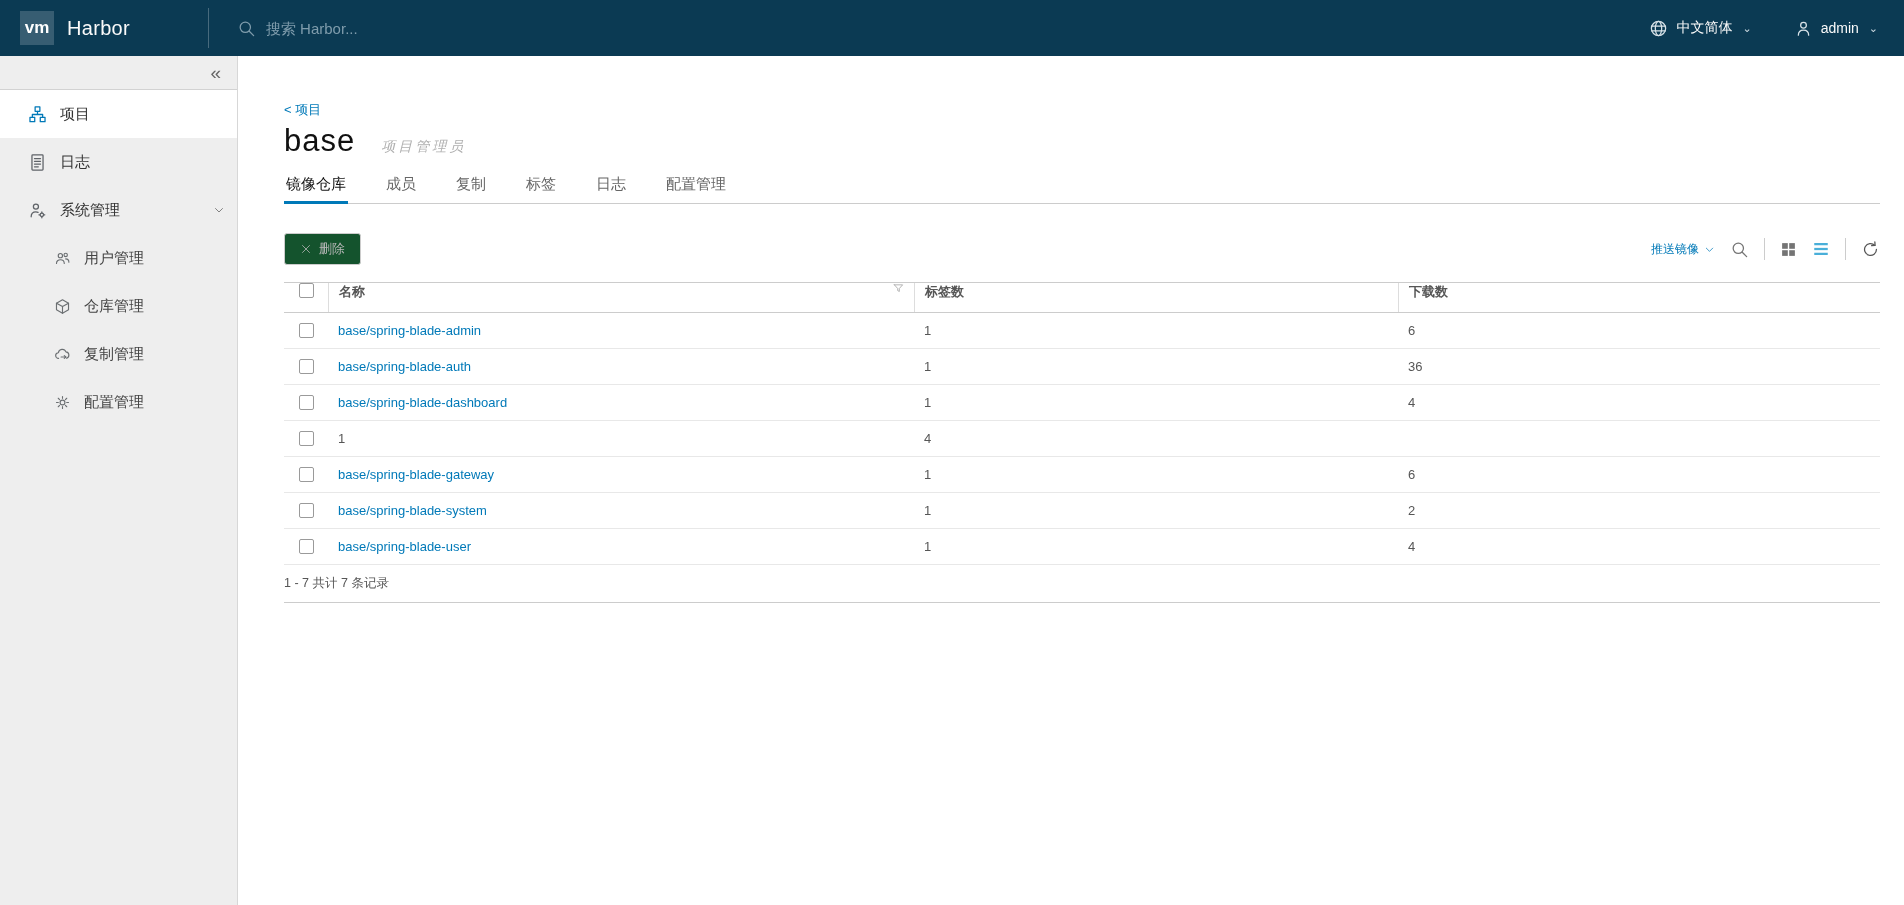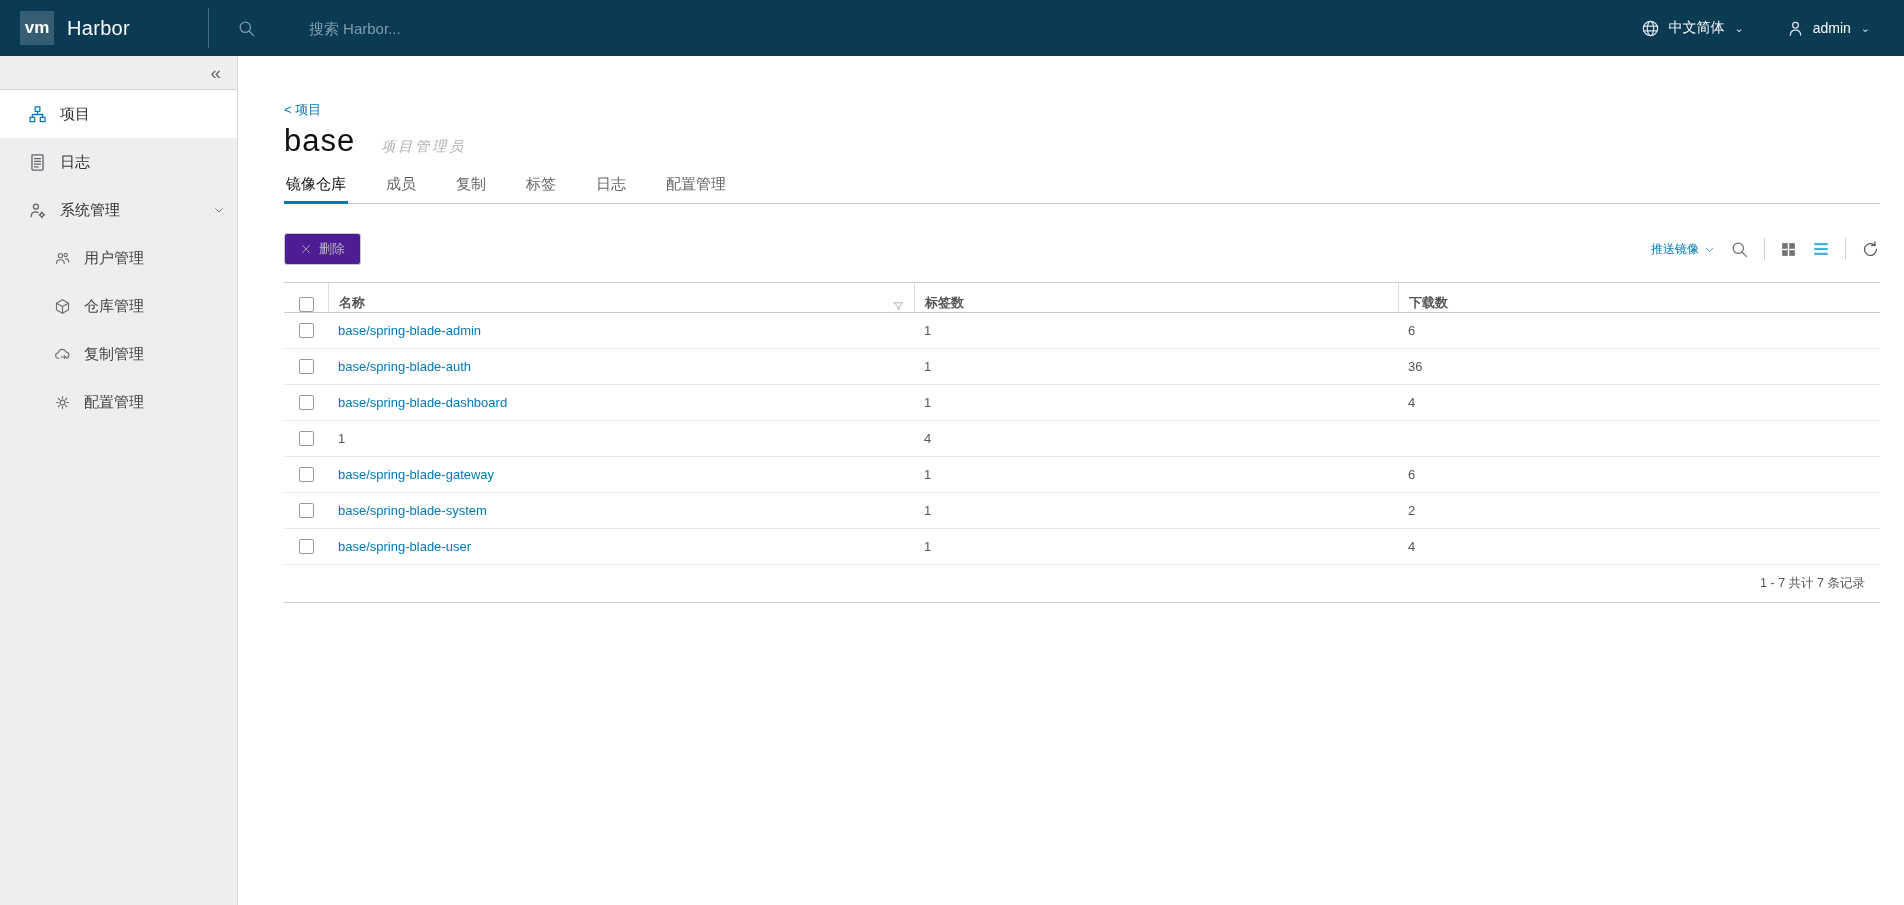--- a/index.html
+++ b/index.html
@@ -5,23 +5,23 @@
   * { margin:0; padding:0; box-sizing:border-box; }
   html,body { width:1904px; height:905px; background:#fff; font-family:"Liberation Sans",sans-serif; overflow:hidden; }
 
   
   .header { height:56px; background:#0b3a53; display:flex; align-items:center; color:#fafafa; }
   .logo-box { width:34px; height:34px; margin-left:20px; background:rgba(255,255,255,0.18); border-radius:0;
               display:flex; align-items:center; justify-content:center; font-weight:bold; font-size:17px; color:#fff; }
   .app-name { font-size:20px; font-weight:400; margin-left:13px; letter-spacing:.3px; }
   .header-divider { width:1px; height:40px; background:rgba(250,250,250,0.25); margin-left:78px; }
   .search-wrap { display:flex; align-items:center; margin-left:28px; gap:10px; flex:1; }
-  .search-input { background:transparent; border:none; outline:none; color:#fff; font-size:15px; width:420px; font-family:inherit;margin-left:43px; }
+  .search-input { background:transparent; border:none; outline:none; color:#fff; font-size:15px; width:420px; font-family:inherit; }
   .search-input::placeholder { color:#7f9cac; }
-  .header-right { display:flex; align-items:center; gap:42px; padding-right:34px; }
+  .header-right { display:flex; align-items:center; gap:42px; padding-right:26px; }
   .header-action { display:flex; align-items:center; gap:8px; font-size:14px; cursor:pointer; }
   .caret { font-size:11px; color:#cfdbe2; margin-left:2px; }
 
   
   .layout { display:flex; height:849px; }
 
   
   .sidebar { width:238px; background:#eeeeee; border-right:1px solid #d7d7d7; flex-shrink:0; }
   .sidebar-top { height:34px; display:flex; justify-content:flex-end; align-items:center; padding-right:16px;
                  border-bottom:1px solid #d2d2d2; }
@@ -43,44 +43,44 @@
   .page-title { font-size:31px; font-weight:200; color:#111; letter-spacing:1px; }
   .role-badge { font-style:italic; color:#b0b0b0; font-size:14px; letter-spacing:3px; }
 
   .tabs { display:flex; gap:36px; margin-top:16px; border-bottom:1px solid #ccc; }
   .tab { padding:0 2px 9px 2px; font-size:15px; color:#666; cursor:pointer; position:relative; }
   .tab.active { color:#111; }
   .tab.active::after { content:""; position:absolute; left:0; right:0; bottom:-1px; height:3px; background:#0079b8; }
 
   
   .toolbar { margin-top:29px; display:flex; align-items:center; }
-  .btn-delete { display:flex; align-items:center; gap:7px; border:1px solid #ccc; border-radius:3px; background:#4c1d95;
+  .btn-delete { display:flex; align-items:center; gap:7px; border:1px solid #ccc; border-radius:3px; background:#14532d;
                 color:#b8b8b8; font-size:13px; padding:6px 15px; font-family:inherit; cursor:default; }
   .toolbar-right { margin-left:auto; display:flex; align-items:center; gap:15px; }
   .push-image { display:flex; align-items:center; gap:5px; color:#0079b8; font-size:12px; cursor:pointer; }
   .tool-icon { display:flex; cursor:pointer; color:#747474; }
   .tool-icon.active-view { color:#49afd9; }
   .v-div { width:1px; height:22px; background:#ccc; }
 
   
   .table { margin-top:17px; border-top:1px solid #ccc; border-bottom:1px solid #ccc; }
   .t-head { display:grid; grid-template-columns:44px 586px 484px 1fr; height:30px; align-items:center;
             border-bottom:1px solid #ccc; }
-  .t-head .th { font-size:13px; font-weight:bold; color:#565656; height:100%; display:flex; align-items:flex-end;
+  .t-head .th { font-size:13px; font-weight:bold; color:#565656; height:100%; display:flex; align-items:flex-start;
                 padding:0 10px; border-left:1px solid #ddd; }
   .t-head .th-check { border-left:none; justify-content:center; }
   .th-name { justify-content:space-between; }
   .t-row { display:grid; grid-template-columns:44px 586px 484px 1fr; height:36px; align-items:center;
            border-bottom:1px solid #e8e8e8; }
   .t-row:last-of-type { border-bottom:1px solid #ccc; }
   .cell { font-size:13px; color:#565656; padding:0 10px; }
   .cell-check { display:flex; justify-content:center; }
   .checkbox { width:15px; height:15px; border:1px solid #9a9a9a; border-radius:2px; background:#fff; cursor:pointer; }
   .repo-link { color:#0079b8; font-size:13px; cursor:pointer; text-decoration:none; }
-  .t-footer { height:37px; display:flex; align-items:center; justify-content:flex-end; padding-right:15px;
+  .t-footer { height:37px; display:flex; align-items:center; padding-right:15px;
               font-size:12.5px; color:#565656; }
   .funnel { color:#9a9a9a; display:flex; cursor:pointer; }
 </style>
 </head>
 <body>
 
 <div class="header">
   <div class="logo-box">
     <span>vm</span>
   </div>

